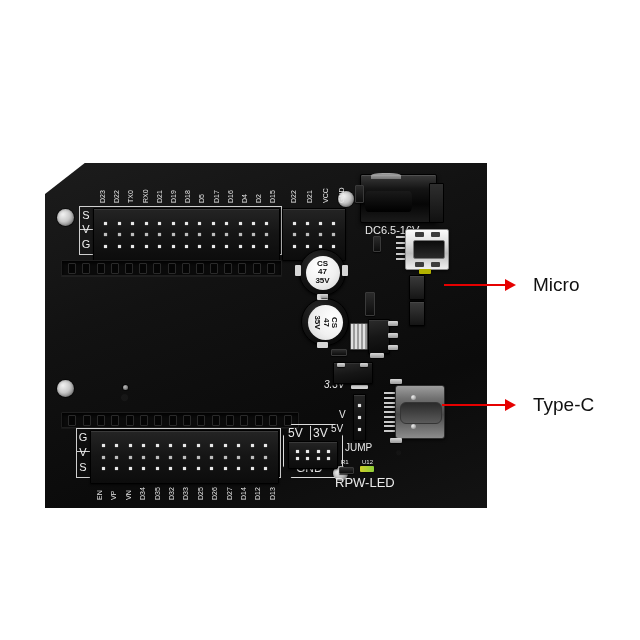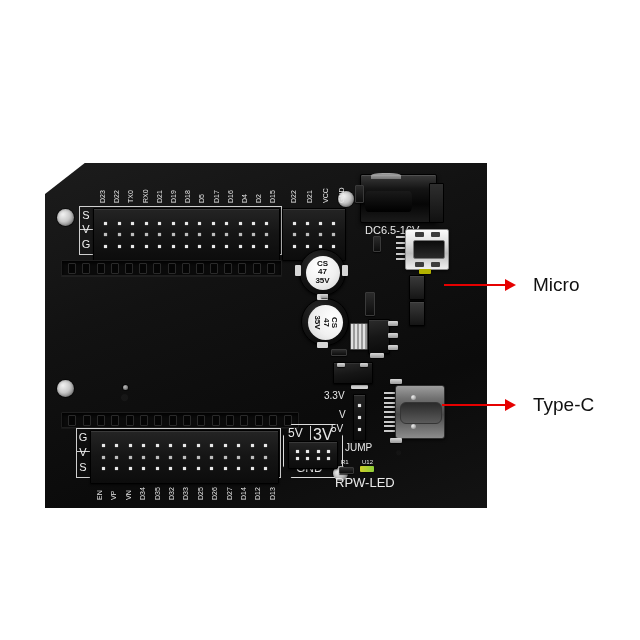--- a/index.html
+++ b/index.html
@@ -390,40 +390,40 @@
         <div class="pinlabel" style="left: 151.8px; top: 337px;">D25</div>
         <div class="pinlabel" style="left: 166.2px; top: 337px;">D26</div>
         <div class="pinlabel" style="left: 180.6px; top: 337px;">D27</div>
         <div class="pinlabel" style="left: 195px; top: 337px;">D14</div>
         <div class="pinlabel" style="left: 209.4px; top: 337px;">D12</div>
         <div class="pinlabel" style="left: 223.8px; top: 337px;">D13</div>
       </div>
 
     <div class="octbox" style="left:238px;top:261px;width:58px;height:52px;"></div>
     <div class="silk" style="left:243px;top:264px;font-size:12px;">5V</div>
-    <div class="silk" style="left:268px;top:264px;font-size:16px;">3V</div>
+    <div class="silk" style="left:268px;top:264px;font-size:12px;">3V</div>
     <div class="silk" style="left:251px;top:299px;font-size:12px;">GND</div>
     <div class="silkbox" style="left:265px;top:263px;width:0;height:14px;border-width:0 0 0 1px;"></div>
 
     <div class="hdr row2" style="left:243px;top:278px;width:48px;height:20px;padding:3px 0;">
       <div class="pinline">
         <span class="pin"></span>
           <span class="pin"></span>
           <span class="pin"></span>
           <span class="pin"></span>
       </div>
       <div class="pinline">
         <span class="pin"></span>
           <span class="pin"></span>
           <span class="pin"></span>
           <span class="pin"></span>
       </div>
     </div>
 
-    <div class="silk" style="left:279px;top:228px;font-size:10px;">3.3V</div>
+    <div class="silk" style="left:279px;top:217px;font-size:10px;font-style:italic;">3.3V</div>
     <div class="silk" style="left:294px;top:247px;font-size:10px;">V</div>
     <div class="silk" style="left:286px;top:261px;font-size:10px;">5V</div>
     <div class="silk" style="left:300px;top:280px;font-size:10px;">JUMP</div>
 
     <div class="hdr" style="left:308px;top:231px;width:11px;height:45px;flex-direction:column;justify-content:space-evenly;">
       <span class="pin"></span>
       <span class="pin"></span>
       <span class="pin"></span>
     </div>
     <div class="smd" style="left:306px;top:222px;width:17px;height:4px;background:#cfcfcf;"></div>

